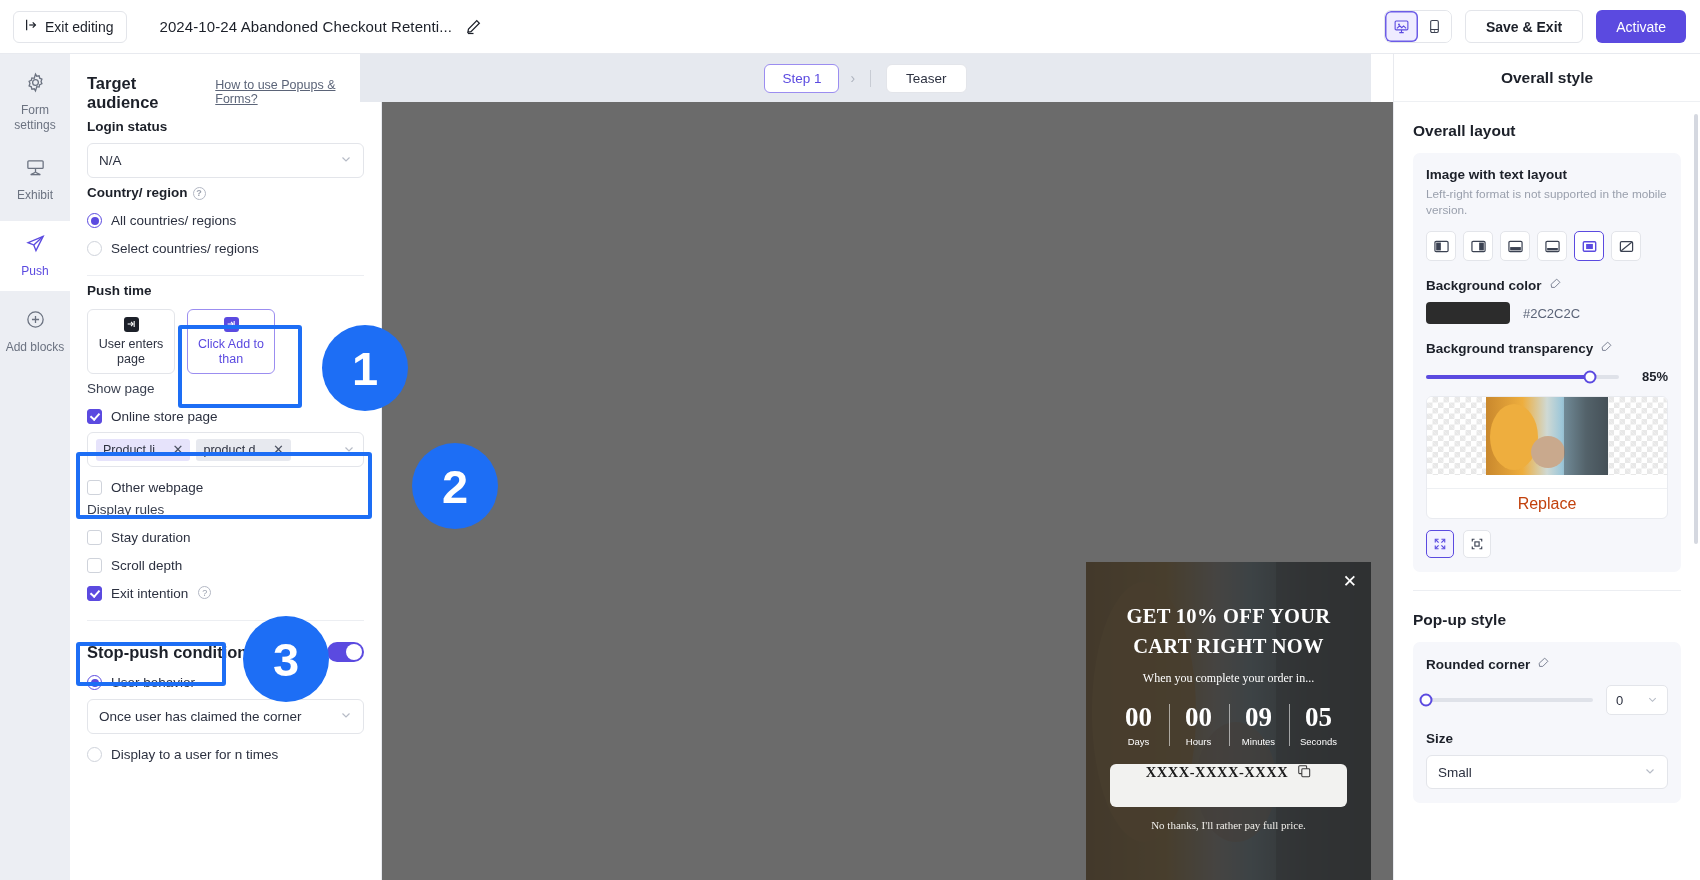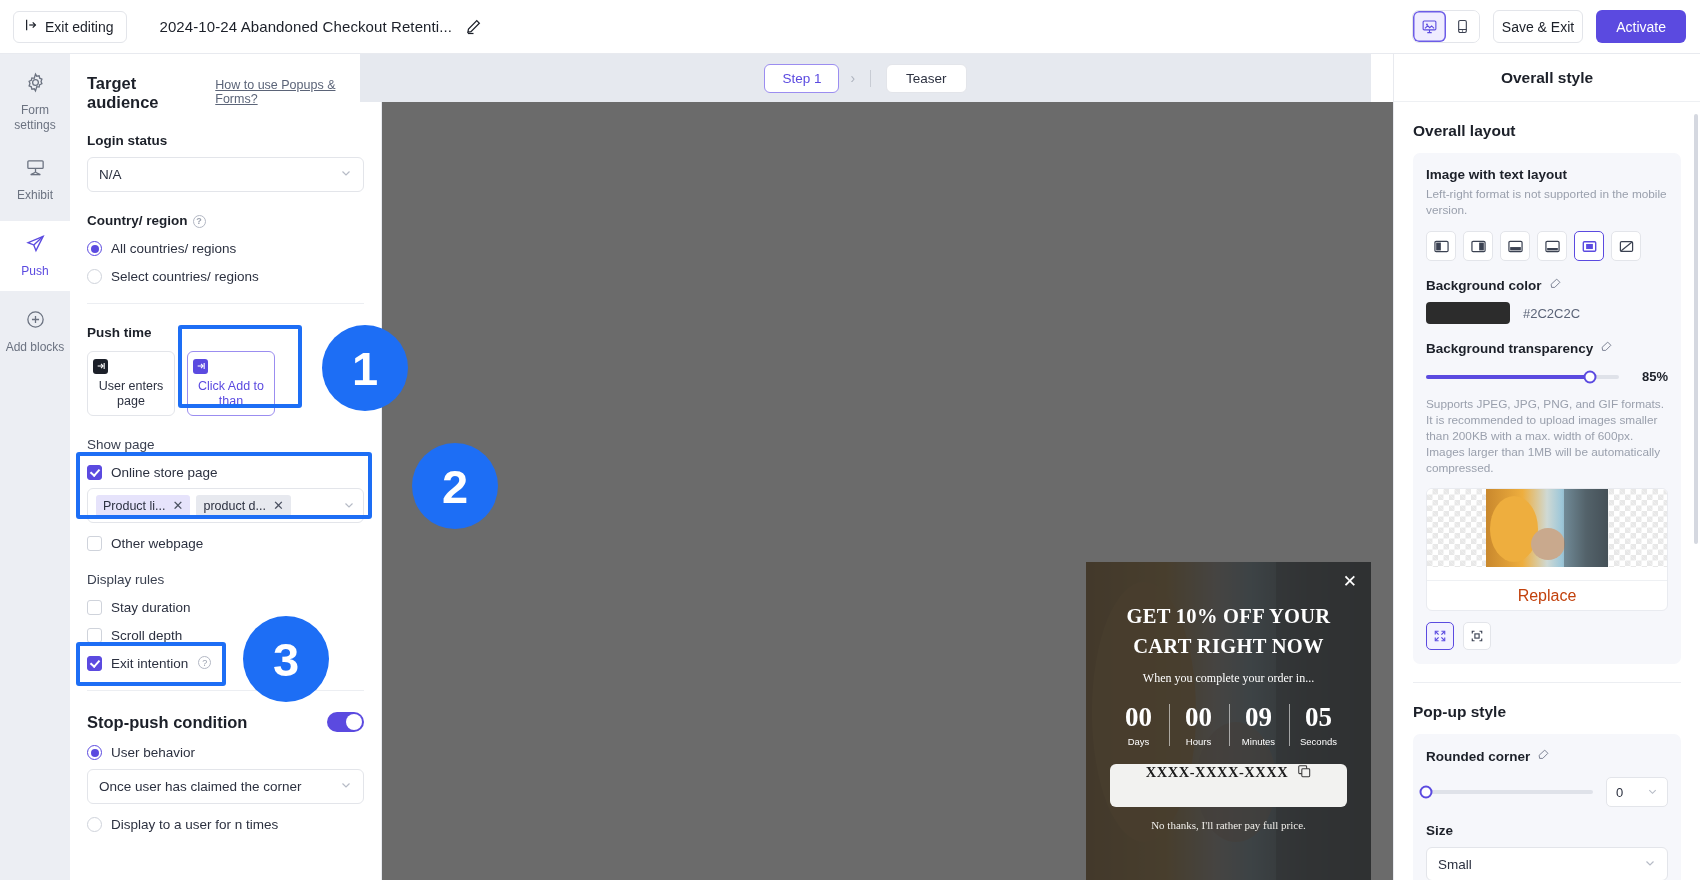--- a/index.html
+++ b/index.html
@@ -32,22 +32,22 @@
   .topbar-right {
     margin-left: auto; display: flex; align-items: center; gap: 13px; margin-right: 14px;
   }
   .devtoggle { display: flex; border: 1px solid #e3e5ea; border-radius: 7px; overflow: hidden; background:#fff; }
   .devbtn {
     width: 33px; height: 31px; display: flex; align-items: center; justify-content: center;
     cursor: pointer; background: #fff; border: none;
   }
   .devbtn.active { background: #efecff; box-shadow: inset 0 0 0 1.5px #6c5ce7; border-radius: 6px; }
   .btn-ghost {
-    height: 33px; padding: 0 8px; border: 1px solid #e3e5ea; border-radius: 6px;
-    background: #fff; font-size: 14px; color: #1c2029; cursor: pointer; font-weight: 400;
+    height: 33px; padding: 0 20px; border: 1px solid #e3e5ea; border-radius: 6px;
+    background: #fff; font-size: 14px; color: #1c2029; cursor: pointer; font-weight: 700;
   }
   .btn-primary {
     height: 33px; padding: 0 20px; border: none; border-radius: 6px;
     background: #5b4ae0; color: #fff; font-size: 14px; cursor: pointer; font-weight: 500;
   }
 
   
   .rail {
     position: absolute; top: 54px; left: 0; width: 70px; height: 826px;
     background: #eceef3; padding-top: 6px; z-index: 20;
@@ -62,21 +62,21 @@
 
   
   .panel-left {
     position: absolute; top: 54px; left: 70px; width: 312px; height: 826px;
     background: #fff; border-right: 1px solid #e8eaef; padding: 0 17px;
     overflow: hidden;
   }
   .panel-head { display: flex; align-items: baseline; gap: 16px; padding-top: 20px; }
   .panel-title { font-size: 16.5px; font-weight: 700; color: #1c2029; }
   a.howto { font-size: 12.5px; color: #5b6478; text-decoration: underline; cursor: pointer; }
-  .fld-label { font-size: 13.5px; font-weight: 700; color: #1c2029; margin-top: 21px; }
+  .fld-label { font-size: 13.5px; font-weight: 700; color: #1c2029; margin-top: 7px; }
   .fld-label.reg { font-weight: 400; color: #3a4050; font-size: 13.5px; }
   .select {
     margin-top: 9px; height: 35px; border: 1px solid #e3e5ea; border-radius: 6px;
     display: flex; align-items: center; padding: 0 11px; font-size: 13.5px; color: #2c3140;
     background: #fff; cursor: pointer;
   }
   .select .chev { margin-left: auto; color: #b6bbc6; }
   .radio-row, .check-row { display: flex; align-items: flex-start; gap: 9px; margin-top: 13px; cursor: pointer; }
   .radio {
     width: 15px; height: 15px; border-radius: 50%; border: 1.5px solid #cfd3db; flex: none; background:#fff;
@@ -96,21 +96,21 @@
   .row-text { font-size: 13.5px; color: #2c3140; }
   .hr { height: 1px; background: #eceef2; margin: 19px 0 0; }
   .qmark {
     display: inline-flex; width: 13px; height: 13px; border-radius: 50%;
     border: 1px solid #b3b8c4; color: #9ba1ae; font-size: 9px;
     align-items: center; justify-content: center; margin-left: 5px; vertical-align: 1px;
   }
   .pushtime { display: flex; gap: 12px; margin-top: 11px; }
   .ptile {
     width: 88px; height: 65px; border: 1px solid #e3e5ea; border-radius: 6px; background: #fff;
-    display: flex; flex-direction: column; align-items: flex-start; justify-content: center; gap: 5px;
+    display: flex; flex-direction: column; align-items: center; justify-content: center; gap: 5px;
     font-size: 12.5px; color: #2c3140; text-align: center; line-height: 15px; cursor: pointer; padding: 0 5px;
   }
   .ptile.sel { border-color: #9b8df0; color: #5b4ae0; }
   .ico-sq { width: 15px; height: 15px; border-radius: 3px; background: #1c2029; display:flex; align-items:center; justify-content:center;}
   .ico-sq.p { background: #5b4ae0; }
   .tags-box {
     margin-top: 8px; min-height: 35px; border: 1px solid #e3e5ea; border-radius: 6px;
     display: flex; align-items: center; gap: 6px; padding: 0 8px;
   }
   .tag {
@@ -585,21 +585,20 @@
           </span>
         </div>
         <div class="slider-row">
           <div class="track">
             <div class="fill" id="bgFill" style="width: 85%;"></div>
             <div class="knob" id="bgKnob" style="left: 85%;"></div>
           </div>
           <div class="pct">85%</div>
         </div>
 
-        <div class="card-note" style="margin-top:12px">Supports JPEG, JPG, PNG, and GIF formats. It is recommended to upload images smaller than 200KB with a max. width of 600px. Images larger than 1MB will be automatically compressed.</div>
 
         <div class="imgbox">
           <div class="imgprev">
             <svg width="122" height="78" viewBox="0 0 122 78" style="position:absolute;left:50%;transform:translateX(-50%)">
               <defs>
                 <linearGradient id="tb" x1="0" y1="0" x2="1" y2="0">
                   <stop offset="0%" stop-color="#c9882d"></stop>
                     <stop offset="30%" stop-color="#eeae3e"></stop>
                   <stop offset="50%" stop-color="#cfd9d4"></stop>
                     <stop offset="62%" stop-color="#9dc7d9"></stop>

